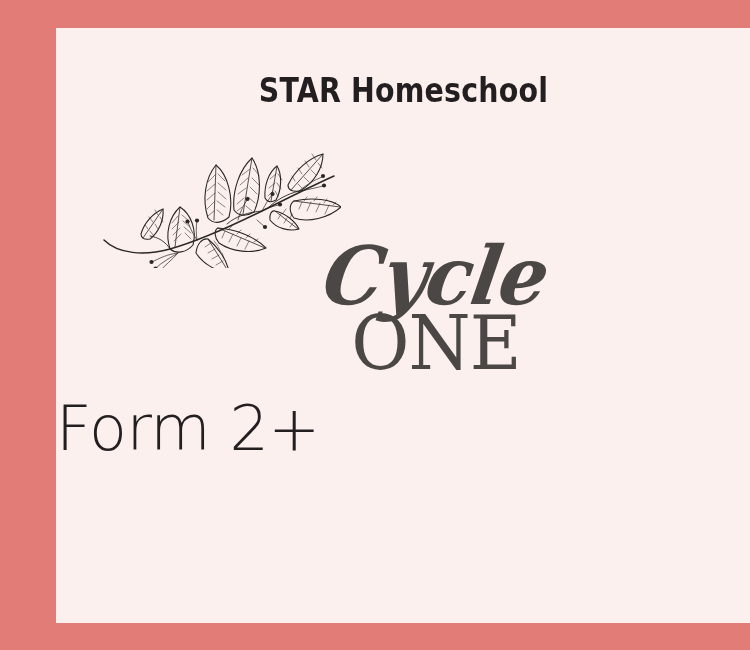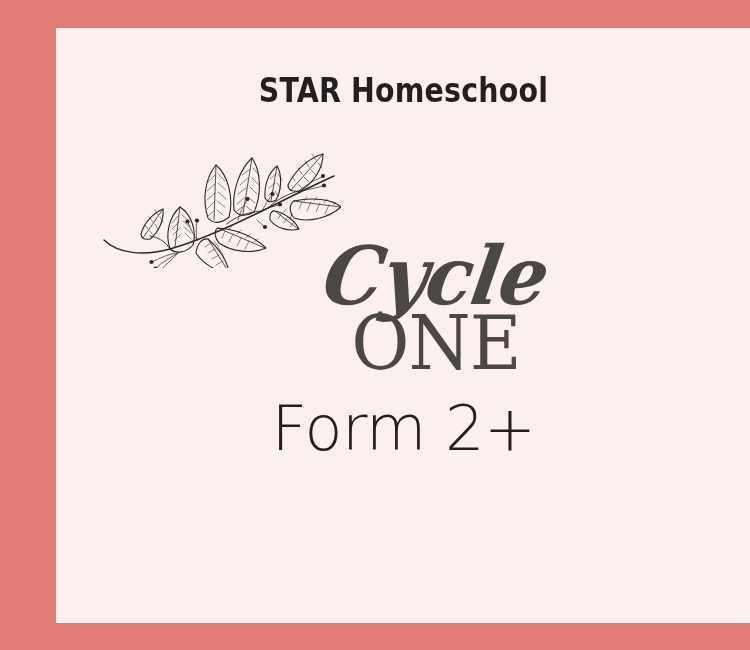--- a/index.html
+++ b/index.html
@@ -101,21 +101,20 @@
     transform: scaleX(0.96);
     transform-origin: center center;
   }
 
   
   #headline {
     position: absolute;
     left: 0;
     top: 368px;
     width: 695px;
-    text-align: center;
     color: #231F20;
   }
   .headline-line {
     font-family: "DejaVu Sans", "Liberation Sans", sans-serif;
     font-weight: 300;
     font-size: 62px;
     line-height: 1.06;
     letter-spacing: -0.5px;
     white-space: nowrap;
   }

